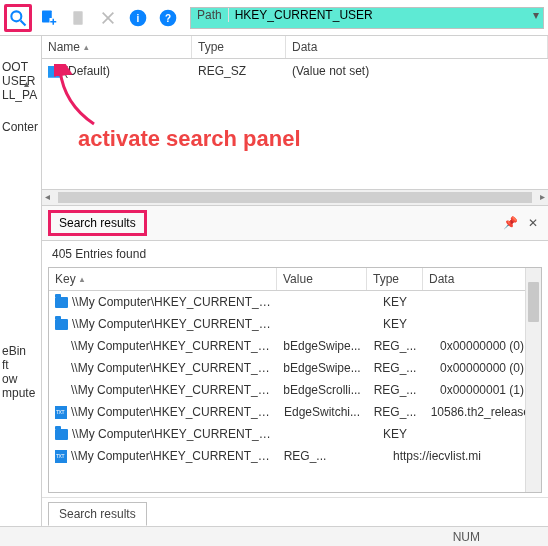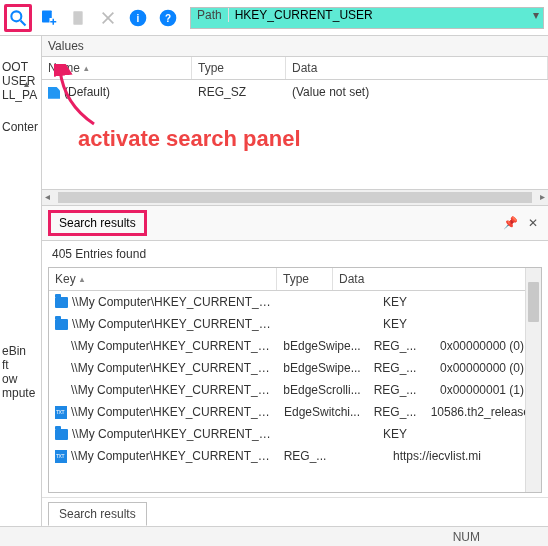--- a/index.html
+++ b/index.html
@@ -113,21 +113,20 @@
     <div class="tree-item">Conter</div>
     <div style="height:210px"></div>
     <div class="tree-item">eBin</div>
     <div class="tree-item">ft</div>
     <div class="tree-item">ow</div>
     <div class="tree-item">mpute</div>
   </div>
 
   <div class="content">
     <div class="val-area">
-      <div class="values-header">Values</div>
       <div class="grid">
         <div class="grid-head">
           <div class="col-name">
               <span>Name</span>
               <span class="sort">▴</span>
             </div>
           <div class="col-type">Type</div>
           <div class="col-data">Data</div>
         </div>
         <div class="grid-row">
@@ -158,20 +157,21 @@
       <span class="closex">✕</span>
     </div>
     <div class="sr-count">405 Entries found</div>
 
     <div class="sr-grid" style="position:relative">
       <div class="sr-head">
         <div class="c-key">
             <span>Key</span>
             <span class="sort">▴</span>
           </div>
+        <div class="c-val">Value</div>
         <div class="c-type">Type</div>
         <div class="c-data">Data</div>
       </div>
       <div class="sr-rows" id="sr-rows">
           <div class="sr-row">
             <div class="c-key"><span class="ic-folder"></span><span>\\My Computer\HKEY_CURRENT_US...</span></div>
             <div class="c-val"></div>
             <div class="c-type">KEY</div>
             <div class="c-data"></div>
           </div>

